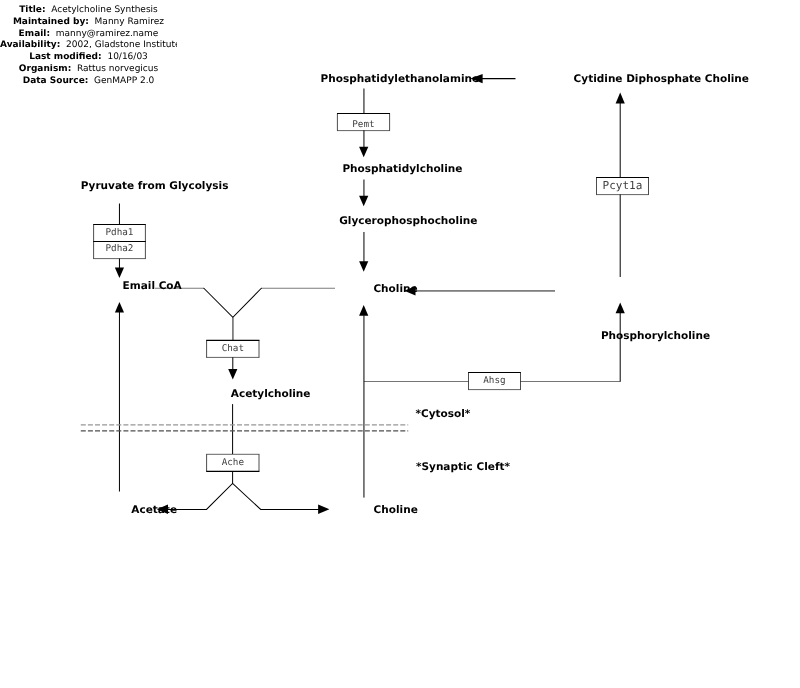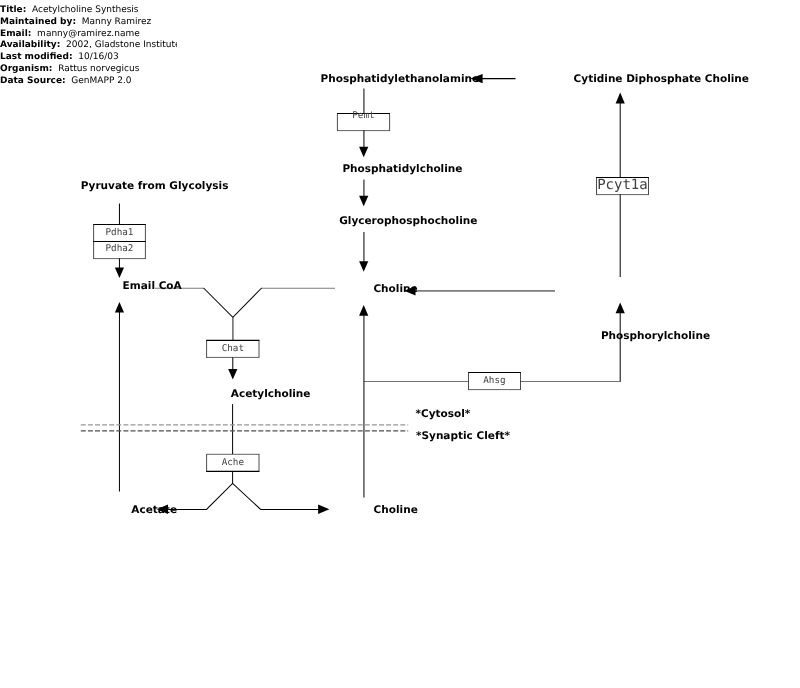--- a/index.html
+++ b/index.html
@@ -7,21 +7,21 @@
   body{width:800px;height:688px;position:relative;overflow:hidden;
        font-family:"DejaVu Sans",sans-serif;color:#000;
        -webkit-font-smoothing:antialiased;
        text-rendering:geometricPrecision;}
   #canvas,#meta,.node,.gbox,.grow,.meta-row{transform:translateZ(0);}
   #canvas{position:absolute;left:0;top:0;width:800px;height:688px;}
   svg#wires{position:absolute;left:0;top:0;width:800px;height:688px;}
 
   
   #meta{position:absolute;left:0px;top:5.2px;width:177px;overflow:hidden;}
-  .meta-row{height:11.78px;line-height:11.78px;white-space:nowrap;font-size:9px;}
+  .meta-row{height:11.78px;line-height:11.78px;white-space:nowrap;font-size:9px;text-align:center;}
   .meta-row b{font-weight:bold;}
   .meta-row span{font-weight:normal;}
 
   
   .node{position:absolute;white-space:nowrap;font-size:10.5px;font-weight:bold;
         line-height:12px;letter-spacing:0px;padding-left:32px;}
 
   
   .gbox{position:absolute;box-sizing:border-box;}
   .gbox .grow{font-family:"DejaVu Sans Mono",monospace;
@@ -188,23 +188,23 @@
   <div class="node" style="left:307.2px;top:214.65px;">Glycerophosphocholine</div>
   <div class="node" style="left:48.7px;top:180px;">Pyruvate from Glycolysis</div>
   <div class="node" style="left:90.6px;top:280.3px;">Email CoA</div>
   <div class="node" style="left:341.4px;top:282.9px;">Choline</div>
   <div class="node" style="left:568.9px;top:286.2px;margin-top:44px;">Phosphorylcholine</div>
   <div class="node" style="left:198.8px;top:387.6px;">Acetylcholine</div>
   <div class="node" style="left:99.3px;top:504.1px;">Acetate</div>
   <div class="node" style="left:341.6px;top:504.2px;">Choline</div>
 
   <div class="node" style="left:383.5px;top:408.0px;">*Cytosol*</div>
-  <div class="node" style="left:384.0px;top:430px;">*Synaptic Cleft*</div>
-
-  <div class="gbox" style="left:337.3px;top:107px;width:52.2px;height:17.0px;">
+  <div class="node" style="left:384.0px;top:461px;">*Synaptic Cleft*</div>
+
+  <div class="gbox" style="left:337.3px;top:116px;width:52.2px;height:17.0px;">
     <div class="grow" style="height:17.0px;line-height:17.0px;">Pemt</div>
   </div>
 
   <div class="gbox" style="left:93.5px;top:224.3px;width:51.9px;height:17px;">
     <div class="grow" style="height:16.1px;line-height:18.3px;">Pdha1</div>
     <div class="grow" style="height:15.1px;line-height:18.8px;">Pdha2</div>
   </div>
 
   <div class="gbox" style="left:206.5px;top:340.0px;width:52.7px;height:17.3px;">
     <div class="grow" style="height:17.3px;line-height:17.3px;">Chat</div>
@@ -212,16 +212,16 @@
 
   <div class="gbox" style="left:206.5px;top:454.0px;width:52.7px;height:17.2px;">
     <div class="grow" style="height:16px;line-height:17.2px;">Ache</div>
   </div>
 
   <div class="gbox" style="left:468.4px;top:372.3px;width:52.1px;height:17.1px;">
     <div class="grow" style="height:17px;line-height:17.1px;">Ahsg</div>
   </div>
 
   <div class="gbox" style="left:596.4px;top:177.3px;width:52.1px;height:17.2px;">
-    <div class="grow" style="height:29px;line-height:17.2px;font-size:14px;">Pcyt1a</div>
+    <div class="grow" style="height:29px;line-height:17.2px;font-size:11px;">Pcyt1a</div>
   </div>
 
 </div>
 
 </body></html>

